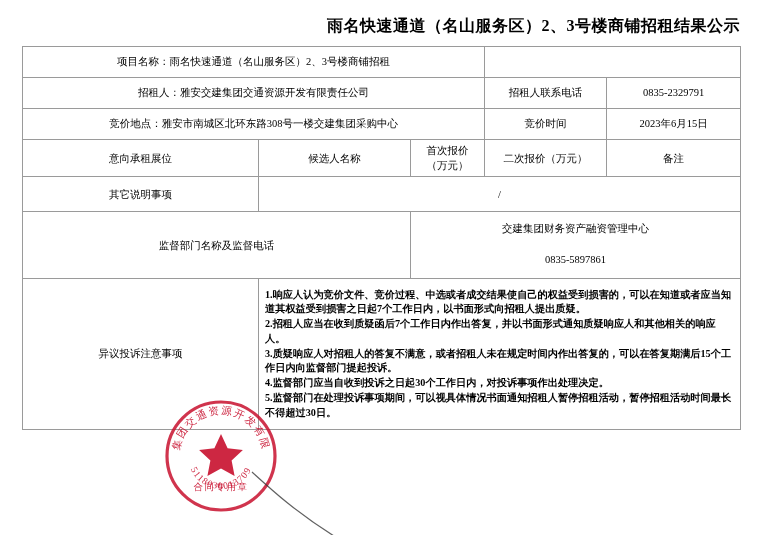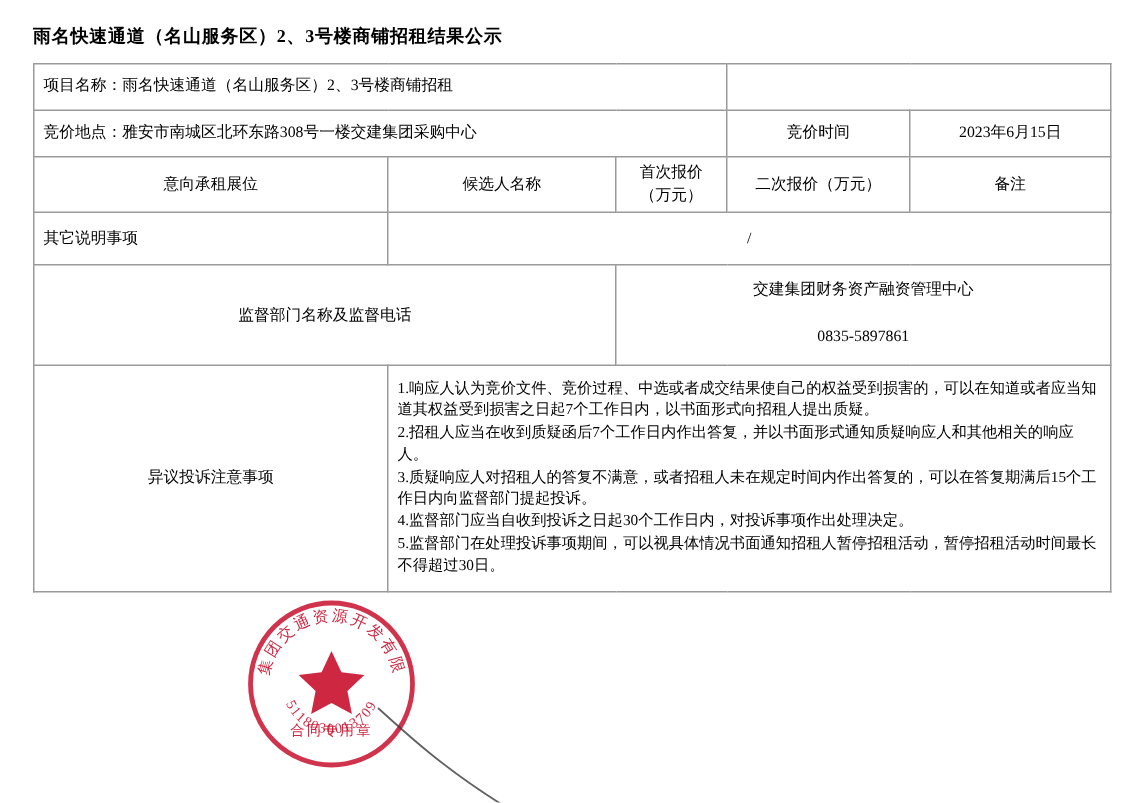--- a/index.html
+++ b/index.html
@@ -16,56 +16,56 @@
     position: relative;
   }
   .page {
     width: 762px;
     height: 535px;
     position: relative;
     box-sizing: border-box;
     padding: 10px 22px 0 22px;
   }
   .doc-title {
-    text-align: left;
-    font-size: 12px;
+    text-align: right;
+    font-size: 16px;
     font-weight: bold;
     letter-spacing: 0.5px;
     margin: 6px 0 9px 0;
     font-family: "Liberation Serif", "DejaVu Serif", serif;
   }
   table.main {
     border-collapse: collapse;
     width: 718px;
     table-layout: fixed;
     font-size: 10.5px;
   }
   table.main td {
     border: 1px solid #9a9a9a;
     padding: 3px 6px;
     vertical-align: middle;
     line-height: 1.45;
   }
   .c { text-align: center; }
-  .l { text-align: left; }
+  .l { text-align: center; }
   .row-h { height: 24px; }
   .two-line { line-height: 1.5; }
   .cand-name { line-height: 1.45; }
   .dept-block {
     text-align: center;
     line-height: 1.6;
     padding: 6px 0;
   }
   .notes {
     text-align: left;
     line-height: 1.62;
     padding: 6px 8px;
     font-size: 10.2px;
   }
-  .notes div { margin: 0; }
+  .notes div { margin: 0; font-weight: bold; }
   
   .stamp {
     position: absolute;
     left: 162px;
     top: 397px;
     width: 118px;
     height: 118px;
     pointer-events: none;
     z-index: 5;
   }
@@ -97,20 +97,27 @@
     </colgroup>
     <tbody>
 
       <tr>
         <td class="l row-h" colspan="3">
           <span>项目名称：</span><span>雨名快速通道（名山服务区）2、3号楼商铺招租</span>
         </td>
         <td class="l row-h" colspan="2"></td>
       </tr>
 
+      <tr>
+        <td class="l row-h" colspan="3">
+          <span>招租人：</span><span>雅安交建集团交通资源开发有限责任公司</span>
+        </td>
+        <td class="c row-h">招租人联系电话</td>
+        <td class="c row-h">0835-2329791</td>
+      </tr>
 
       <tr>
         <td class="l row-h" colspan="3">
           <span>竞价地点：</span><span>雅安市南城区北环东路308号一楼交建集团采购中心</span>
         </td>
         <td class="c row-h">竞价时间</td>
         <td class="c row-h">2023年6月15日</td>
       </tr>
 
 

